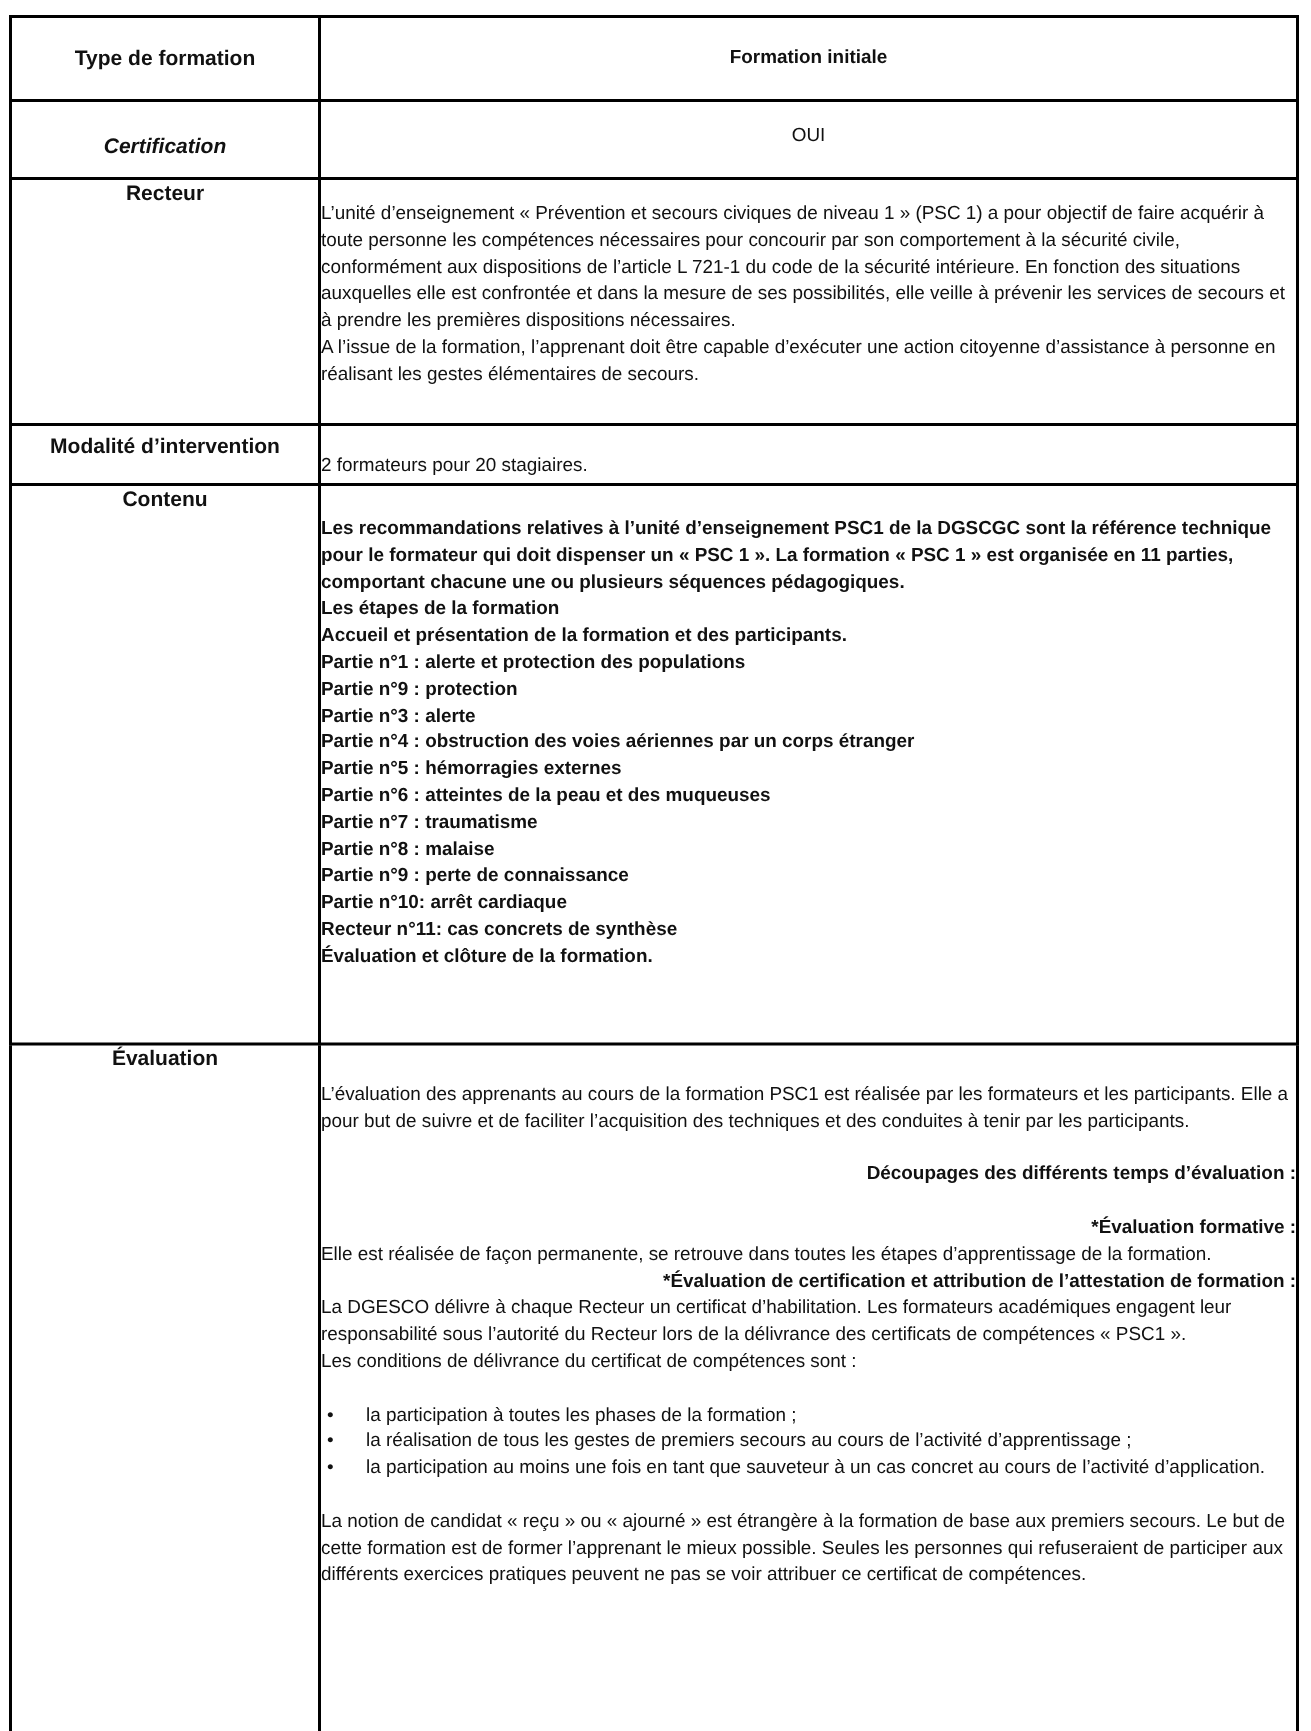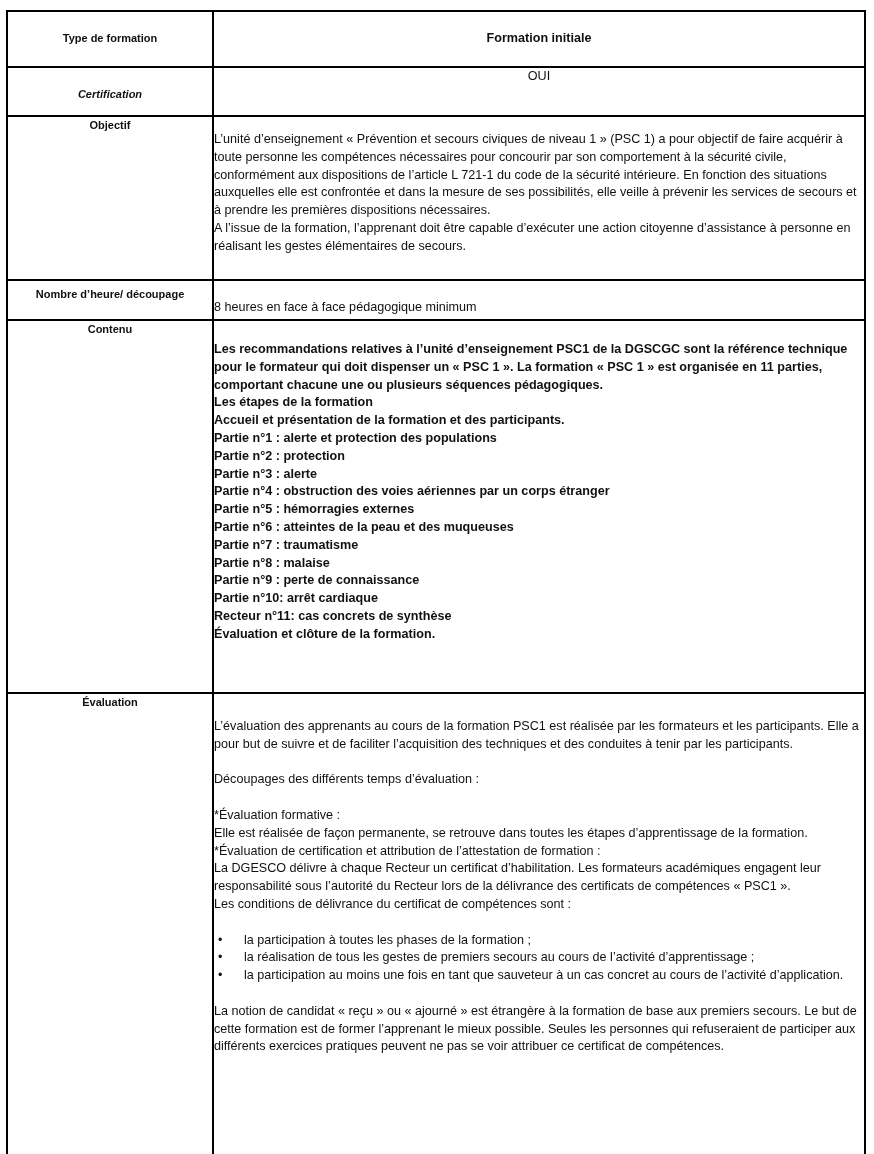--- a/index.html
+++ b/index.html
@@ -4,79 +4,79 @@
 <style>
   html, body { margin: 0; padding: 0; background: #ffffff; }
   body { width: 874px; height: 1154px; position: relative; overflow: hidden;
          font-family: "Liberation Sans", "DejaVu Sans", sans-serif; color: #111; }
   table.doc {
     position: absolute; left: 6px; top: 10px; width: 860px;
     border-collapse: collapse; table-layout: fixed;
     font-size: 12.6px; line-height: 17.8px;
   }
   table.doc td { border: 2px solid #000; vertical-align: top; padding: 0; }
-  td.label { width: 204px; text-align: center; font-weight: bold; font-size: 11px; vertical-align: middle; margin-top: 32px; }
+  td.label { width: 204px; text-align: center; font-weight: bold; font-size: 14px; vertical-align: middle; margin-top: 32px; }
   td.val { padding: 0 12px 0 12px; }
   tr.r-type td { height: 54px; }
   tr.r-type td.label, tr.r-type td.val { vertical-align: middle; text-align: center; font-weight: bold; }
   tr.r-cert td { height: 36px; }
   tr.r-cert td.label { vertical-align: bottom; padding-bottom: 11px; font-style: italic; }
-  tr.r-cert td.val { text-align: center; vertical-align: top; padding-top: 0; }
+  tr.r-cert td.val { text-align: center; vertical-align: top; padding-top: 14px; }
   tr.r-obj td { height: 148px; }
   tr.r-obj td.val { padding-top: 14px; margin-left: 32px; }
   tr.r-mod td { height: 33px; }
   tr.r-mod td.label { vertical-align: top; padding-top: 5px; }
   tr.r-mod td.val { vertical-align: bottom; padding-bottom: 2px; }
   tr.r-hours td { height: 33px; }
   tr.r-hours td.label { vertical-align: top; padding-top: 5px; }
   tr.r-hours td.val { vertical-align: bottom; padding-bottom: 2px; }
   tr.r-cont td { height: 351px; }
   tr.r-cont td.val { padding-top: 20px; font-weight: bold; }
   tr.r-eval td { height: 465px; }
   tr.r-eval td.val { padding-top: 24px; }
   p { margin: 0; }
   .gap { height: 17.8px; }
-  .bold { font-weight: normal; }
+  .bold { font-weight: bold; text-align: right; }
   ul.bul { margin: 0; padding: 0; list-style: none; }
   ul.bul li { position: relative; padding-left: 30px; }
   ul.bul li .dot { position: absolute; left: 4px; top: 0; }
 </style>
 </head>
 <body>
 
 <table class="doc">
   <tbody>
       <tr class="r-type">
     <td class="label">Type de formation</td>
     <td class="val">Formation initiale</td>
   </tr>
   <tr class="r-cert">
     <td class="label">Certification</td>
     <td class="val">OUI</td>
   </tr>
   <tr class="r-obj">
-    <td class="label">Objectif</td>
+    <td class="label">Recteur</td>
     <td class="val">
       <p>L’unité d’enseignement « Prévention et secours civiques de niveau 1 » (PSC 1) a pour objectif de faire acquérir à toute personne les compétences nécessaires pour concourir par son comportement à la sécurité civile, conformément aux dispositions de l’article L 721-1 du code de la sécurité intérieure. En fonction des situations auxquelles elle est confrontée et dans la mesure de ses possibilités, elle veille à prévenir les services de secours et à prendre les premières dispositions nécessaires.</p>
       <p>A l’issue de la formation, l’apprenant doit être capable d’exécuter une action citoyenne d’assistance à personne en réalisant les gestes élémentaires de secours.</p>
     </td>
   </tr>
-  <tr class="r-hours">
-    <td class="label">Nombre d’heure/ découpage</td>
-    <td class="val">8 heures en face à face pédagogique minimum</td>
+  <tr class="r-mod">
+    <td class="label">Modalité d’intervention</td>
+    <td class="val">2 formateurs pour 20 stagiaires.</td>
   </tr>
   <tr class="r-cont">
     <td class="label">Contenu</td>
     <td class="val">
       <p>Les recommandations relatives à l’unité d’enseignement PSC1 de la DGSCGC sont la référence technique pour le formateur qui doit dispenser un « PSC 1 ». La formation « PSC 1 » est organisée en 11 parties, comportant chacune une ou plusieurs séquences pédagogiques.</p>
       <div>
         <p>Les étapes de la formation</p>
         <p>Accueil et présentation de la formation et des participants.</p>
         <p>Partie n°1 : alerte et protection des populations</p>
-        <p>Partie n°2 : protection</p>
+        <p>Partie n°9 : protection</p>
         <p>Partie n°3 : alerte</p>
         <p>Partie n°4 : obstruction des voies aériennes par un corps étranger</p>
         <p>Partie n°5 : hémorragies externes</p>
         <p>Partie n°6 : atteintes de la peau et des muqueuses</p>
         <p>Partie n°7 : traumatisme</p>
         <p>Partie n°8 : malaise</p>
         <p>Partie n°9 : perte de connaissance</p>
         <p>Partie n°10: arrêt cardiaque</p>
         <p>Recteur n°11: cas concrets de synthèse</p>
         <p>Évaluation et clôture de la formation.</p>

